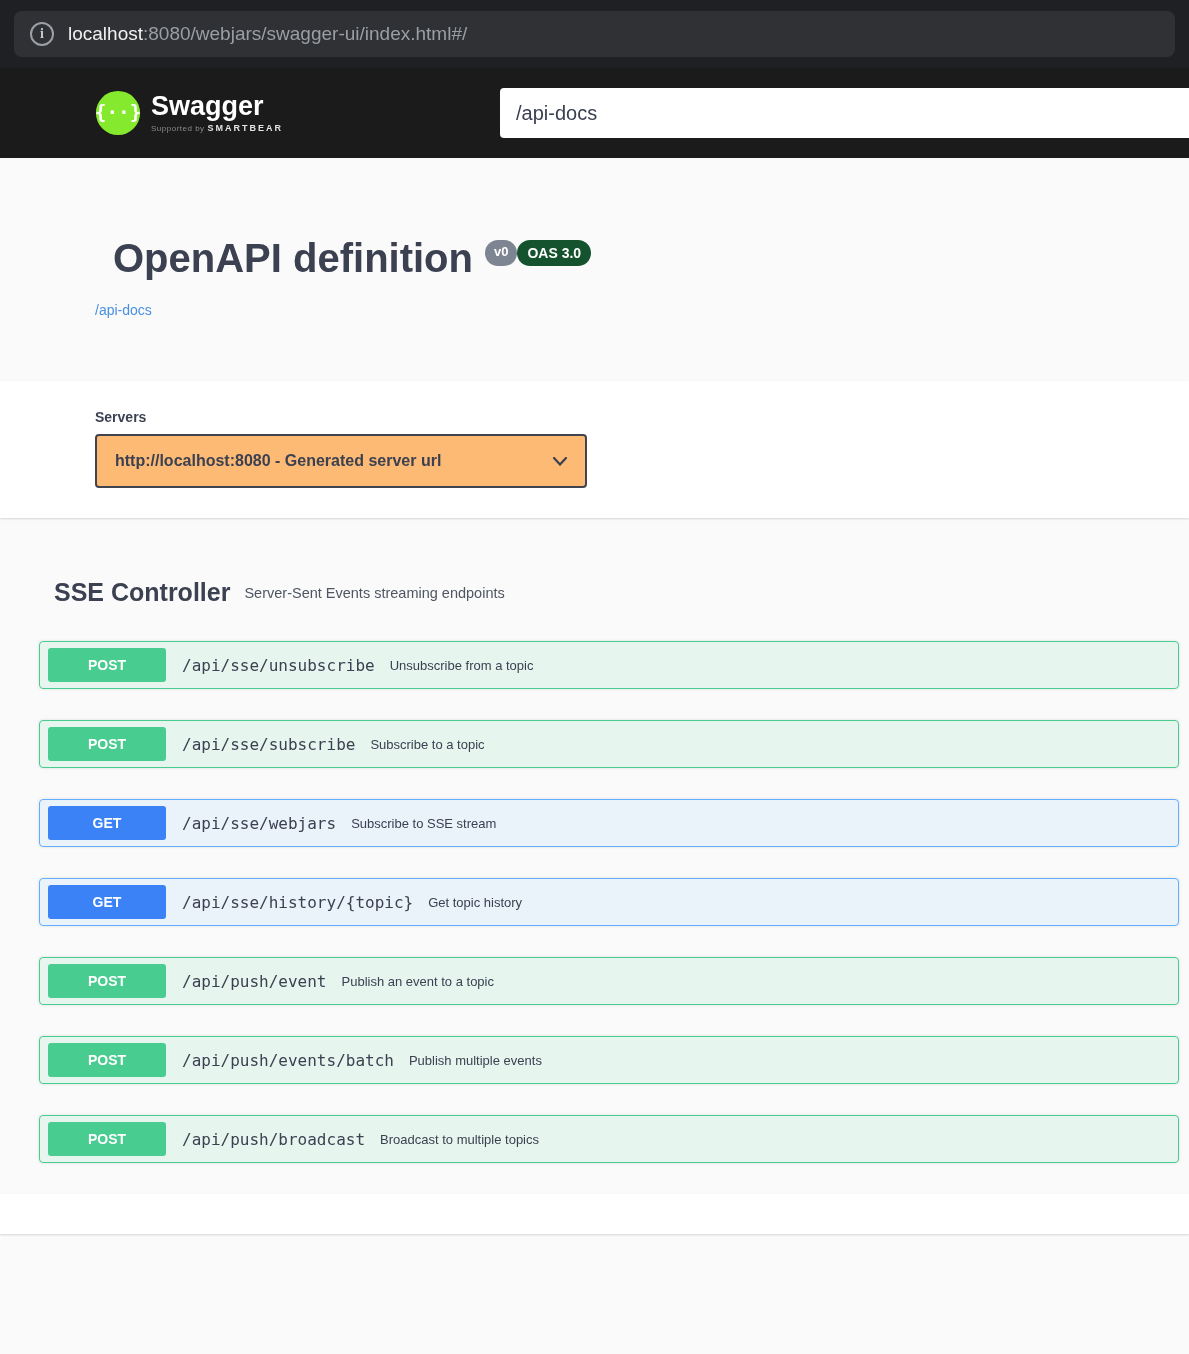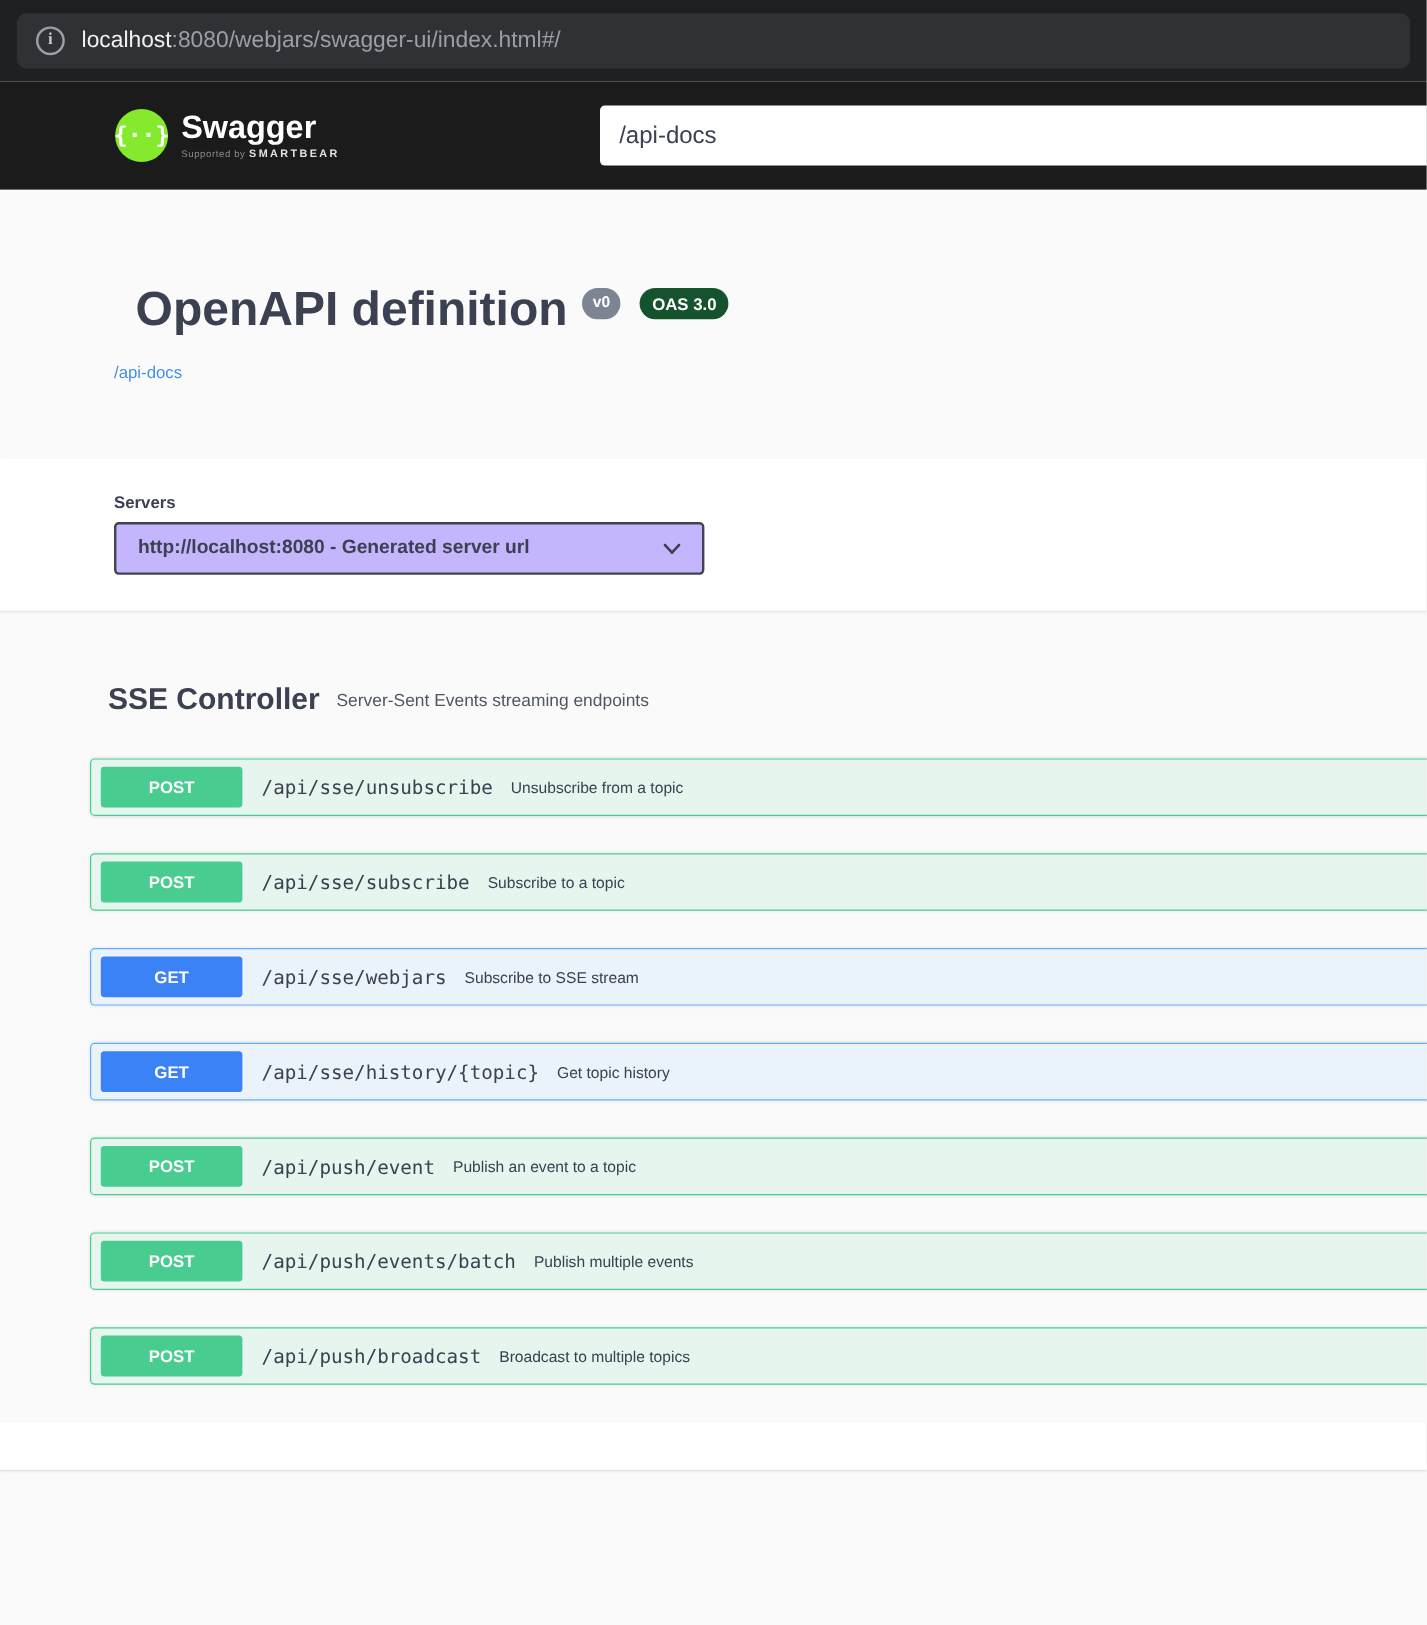--- a/index.html
+++ b/index.html
@@ -48,41 +48,41 @@
     border: none; border-radius: 4px 0 0 4px;
     font-size: 20px; padding: 0 16px; color: #3b4151;
     font-family: "Liberation Sans", sans-serif;
     outline: none; background: #ffffff;
   }
 
   
   .main-info { background: #fafafa; padding: 76px 0 62px 95px; }
   .title-row { display: flex; align-items: flex-start; margin-left: 18px; }
   .api-title { margin: 0; font-size: 40px; font-weight: bold; color: #3b4151; line-height: 1.2; }
-  .badges { display: flex; gap: 16px; margin-left: 12px; margin-top: 6px; }
+  .badges { display: flex; gap: 0; margin-left: 12px; margin-top: 6px; }
   .badge { color: #fff; font-weight: bold; border-radius: 57px; line-height: 1; }
   .badge-version { background: #7d8492; font-size: 13px; padding: 5px 9px; }
   .badge-oas { background: #14532d; font-size: 14px; padding: 6px 10px; }
   .api-link { display: inline-block; margin-top: 20px; font-size: 14px; color: #4990e2; text-decoration: none; }
 
   
   .scheme-container {
     background: #ffffff; box-shadow: 0 1px 2px 0 rgba(0,0,0,.15);
     padding: 28px 0 30px 95px;
   }
   .servers-label { font-size: 14px; font-weight: bold; color: #3b4151; margin: 0 0 9px 0; }
   .servers-select {
-    width: 492px; height: 44px; border: 2px solid #41444e; border-radius: 4px;
-    background: #c4b5fd; display: flex; align-items: center; justify-content: space-between;
+    width: 492px; height: 54px; border: 2px solid #41444e; border-radius: 4px;
+    background: #fdba74; display: flex; align-items: center; justify-content: space-between;
     padding: 0 18px; font-weight: bold; font-size: 16px; color: #3b4151; cursor: pointer;
   }
   .chevron-down { width: 14px; height: 9px; flex: 0 0 auto; }
 
   
-  .api-wrapper { padding-left: 75px; }
+  .api-wrapper { padding-left: 39px; }
   .opblock-tag {
     display: flex; align-items: center;
     margin-top: 50px; padding: 10px 15px 10px 15px;
   }
   .tag-title { margin: 0; font-size: 25px; font-weight: bold; color: #3b4151; }
   .tag-desc { margin: 0 0 0 14px; font-size: 14.5px; color: #4f5662; }
   .operations { margin-top: 24px; }
   .opblock {
     width: 1140px; height: 48px; border-radius: 4px;
     display: flex; align-items: center; padding: 0 8px;

